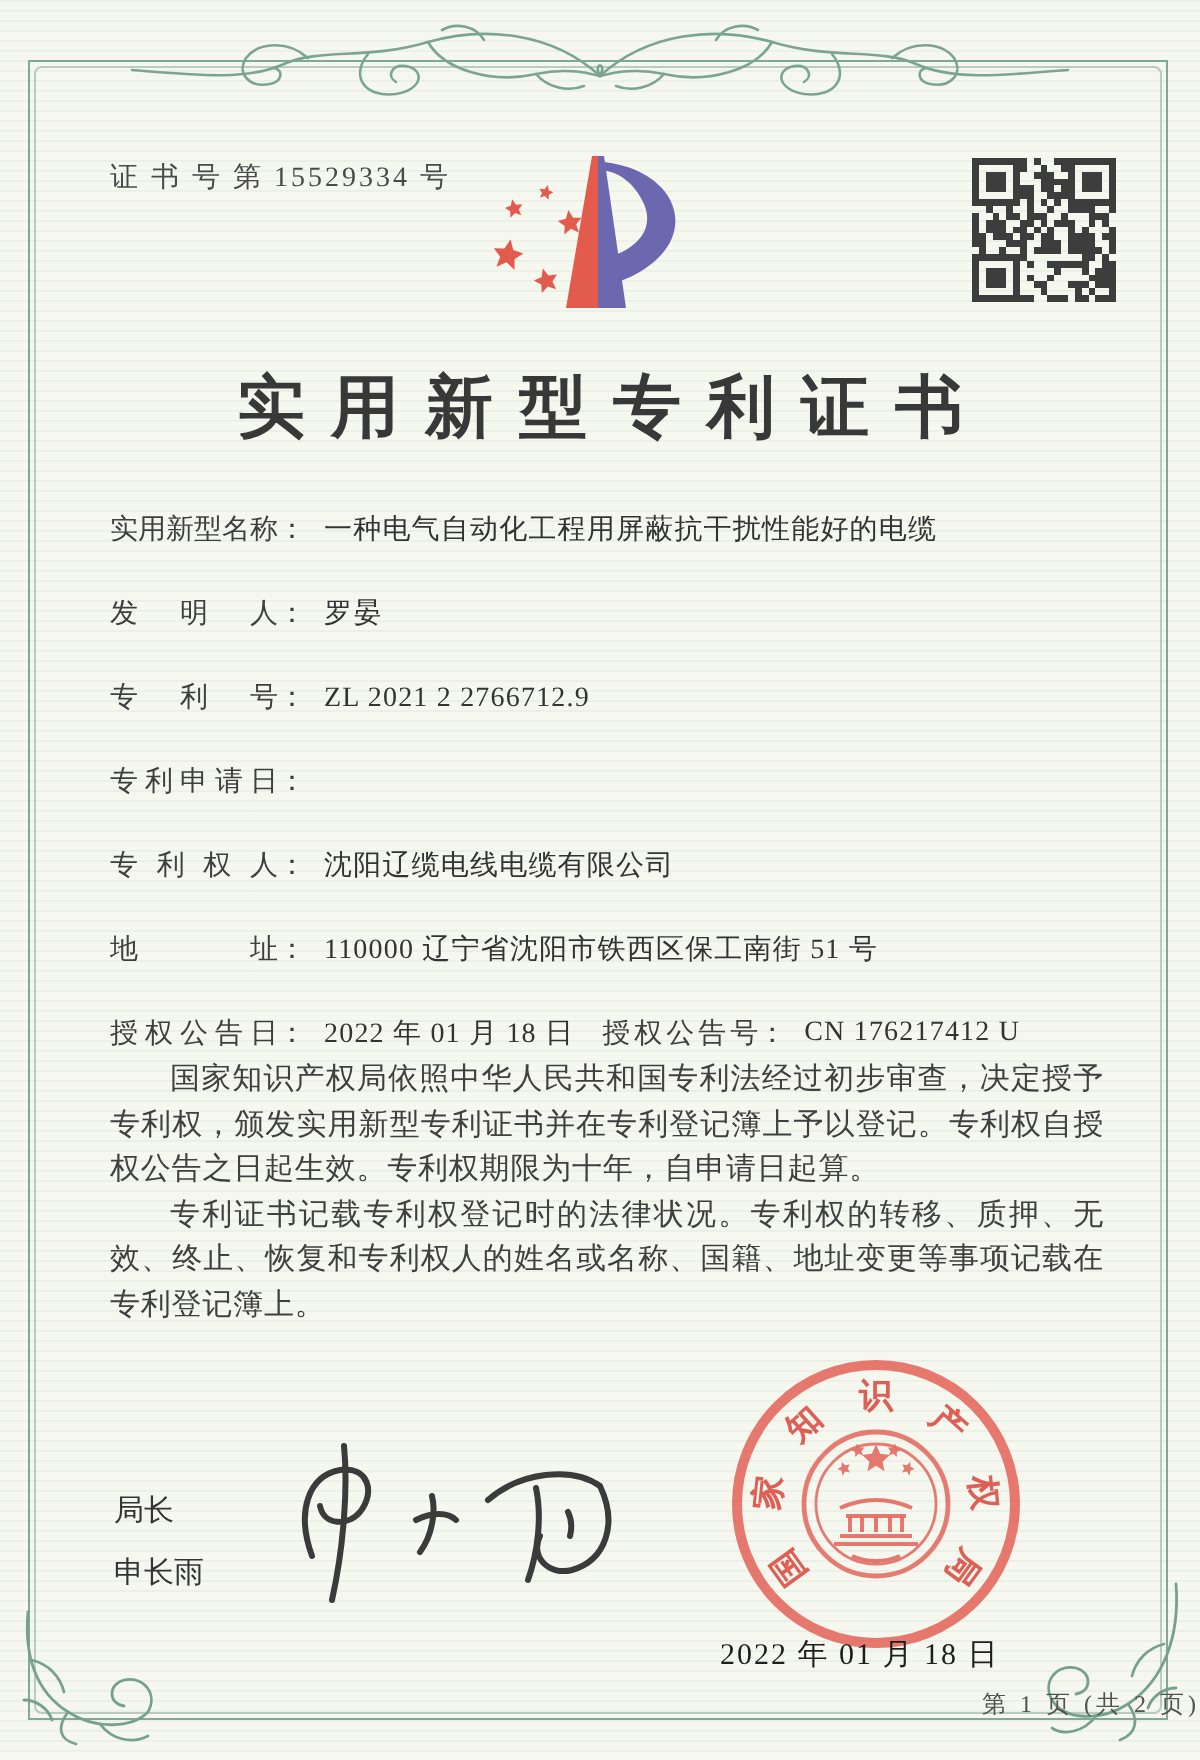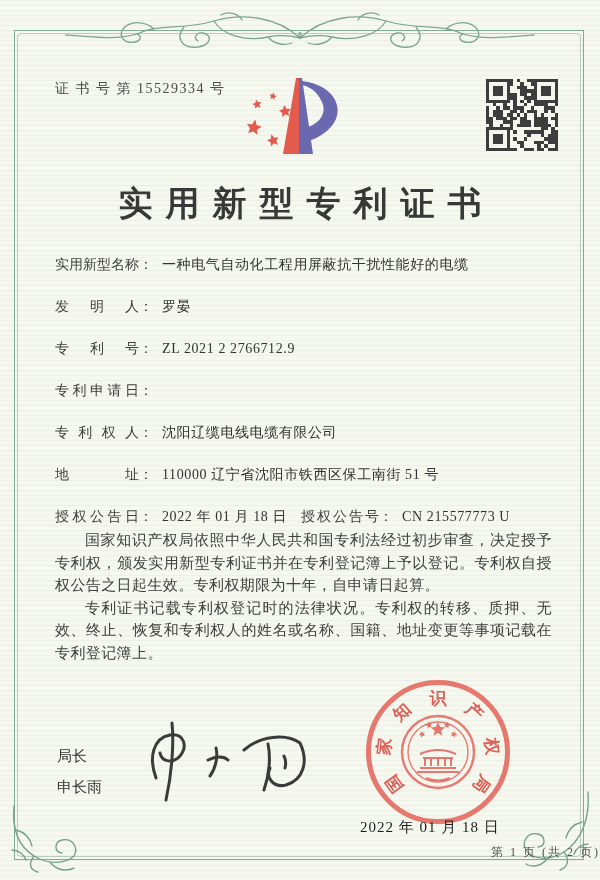--- a/index.html
+++ b/index.html
@@ -406,21 +406,21 @@
     </div>
     <div class="frow">
       <span class="fgroup">
         <span class="flabel">授权公告日</span>
           <span class="colon">：</span>
         <span class="fvalue">2022 年 01 月 18 日</span>
       </span>
       <span class="fgroup second">
         <span class="flabel">授权公告号</span>
           <span class="colon">：</span>
-        <span class="fvalue">CN 215577773 U</span>
+        <span class="fvalue">CN 176217412 U</span>
       </span>
     </div>
   </div>
 
   <div class="paras">
     <p>国家知识产权局依照中华人民共和国专利法经过初步审查，决定授予专利权，颁发实用新型专利证书并在专利登记簿上予以登记。专利权自授权公告之日起生效。专利权期限为十年，自申请日起算。</p>
     <p>专利证书记载专利权登记时的法律状况。专利权的转移、质押、无效、终止、恢复和专利权人的姓名或名称、国籍、地址变更等事项记载在专利登记簿上。</p>
   </div>
 
   <div class="signer">

